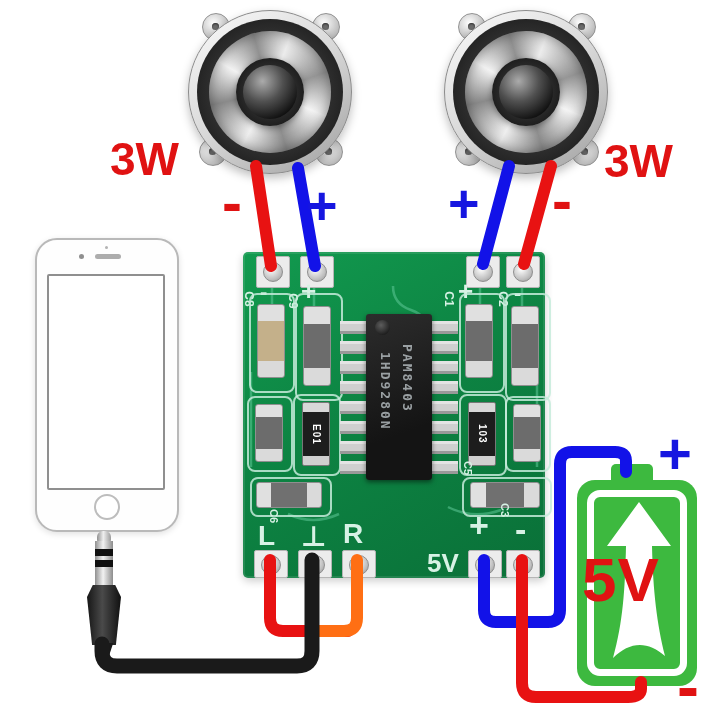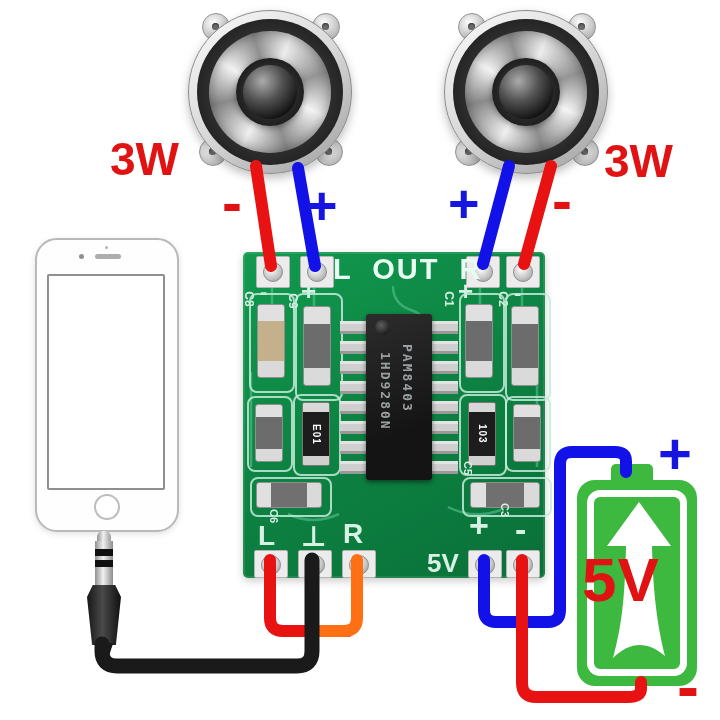--- a/index.html
+++ b/index.html
@@ -153,21 +153,20 @@
     <div class="pad" style="left:57px;top:4px;">
         <div class="hole"></div>
       </div>
     <div class="pad" style="left:223px;top:4px;">
         <div class="hole"></div>
       </div>
     <div class="pad" style="left:263px;top:4px;">
         <div class="hole"></div>
       </div>
 
-    <div class="silk-big" style="left:90px;top:1px;">L OUT R</div>
 
     <div class="silk vlabel" style="left:-2px;top:40px;font-size:12px;">C8</div>
     <div class="silk" style="left:17px;top:27px;font-size:22px;">-</div>
     <div class="silk vlabel" style="left:42px;top:42px;font-size:12px;">C9</div>
     <div class="silk" style="left:58px;top:24px;font-size:26px;">+</div>
     <div class="silk vlabel" style="left:198px;top:40px;font-size:12px;">C1</div>
     <div class="silk" style="left:215px;top:24px;font-size:26px;">+</div>
     <div class="silk vlabel" style="left:252px;top:40px;font-size:12px;">C2</div>
     <div class="silk" style="left:271px;top:28px;font-size:22px;">-</div>
 

